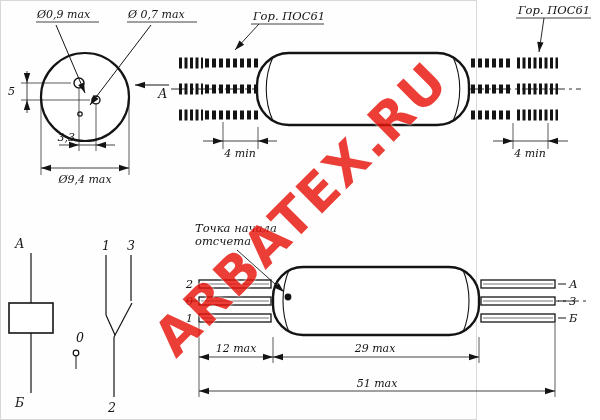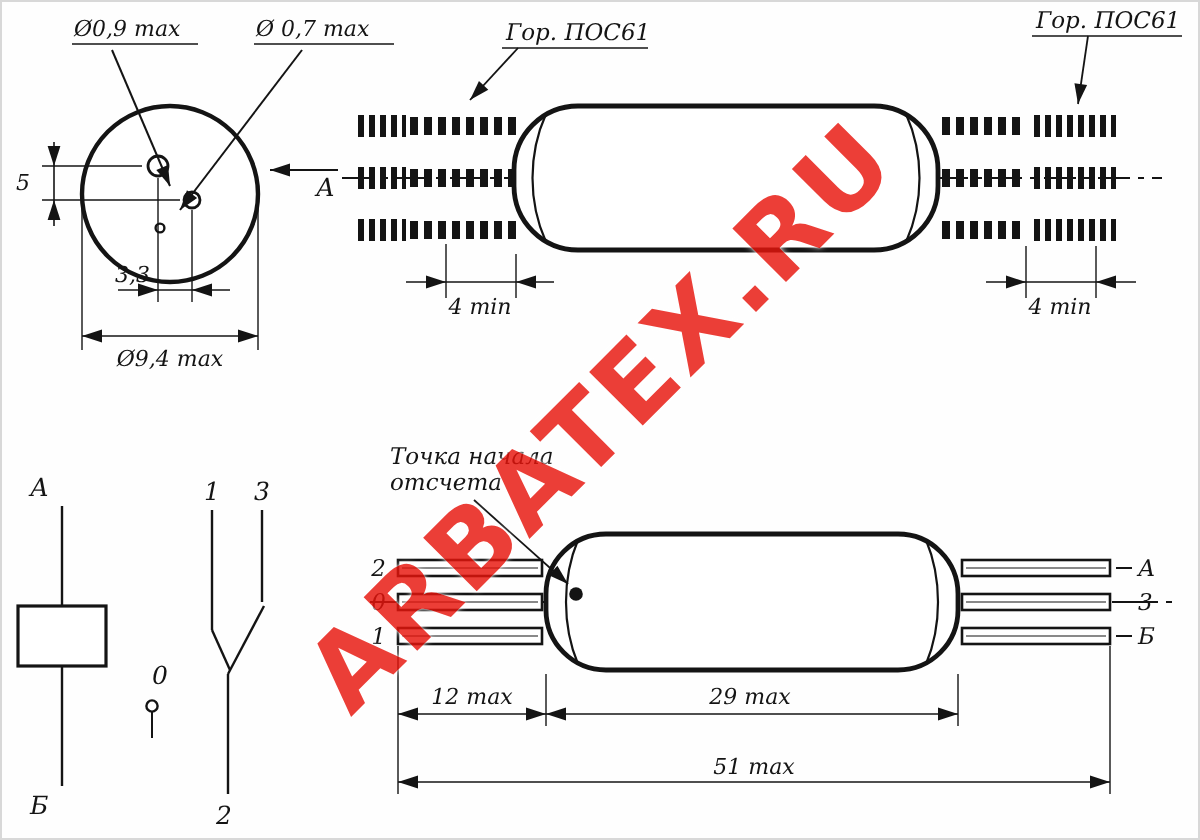--- a/index.html
+++ b/index.html
@@ -1,18 +1,18 @@
 <!DOCTYPE html>
 <html><head>
 <meta charset="utf-8">
 <style>
   * { margin:0; padding:0; box-sizing:border-box; }
   html,body { width:600px; height:420px; }
   body { background:#fff; font-family:"DejaVu Serif", serif; position:relative; overflow:hidden; }
-  .stage { position:relative; width:600px; height:420px; background:#fefefe; border:1px solid #d8d8d8; }
+  .stage { position:relative; width:477px; height:420px; background:#fefefe; border:1px solid #d8d8d8; }
   svg { position:absolute; left:0; top:0; }
   svg text { font-family:"DejaVu Serif", serif; font-style:italic; fill:#141414; }
   .dim { font-size:11px; }
   .lbl { font-size:11.5px; }
   .big { font-size:12.5px; }
   .watermark {
     position:absolute; left:70px; top:178px; width:460px; height:60px;
     text-align:center; line-height:60px;
     transform: rotate(-45deg);
     font-family:"DejaVu Sans", sans-serif; font-weight:bold; font-size:52px;

